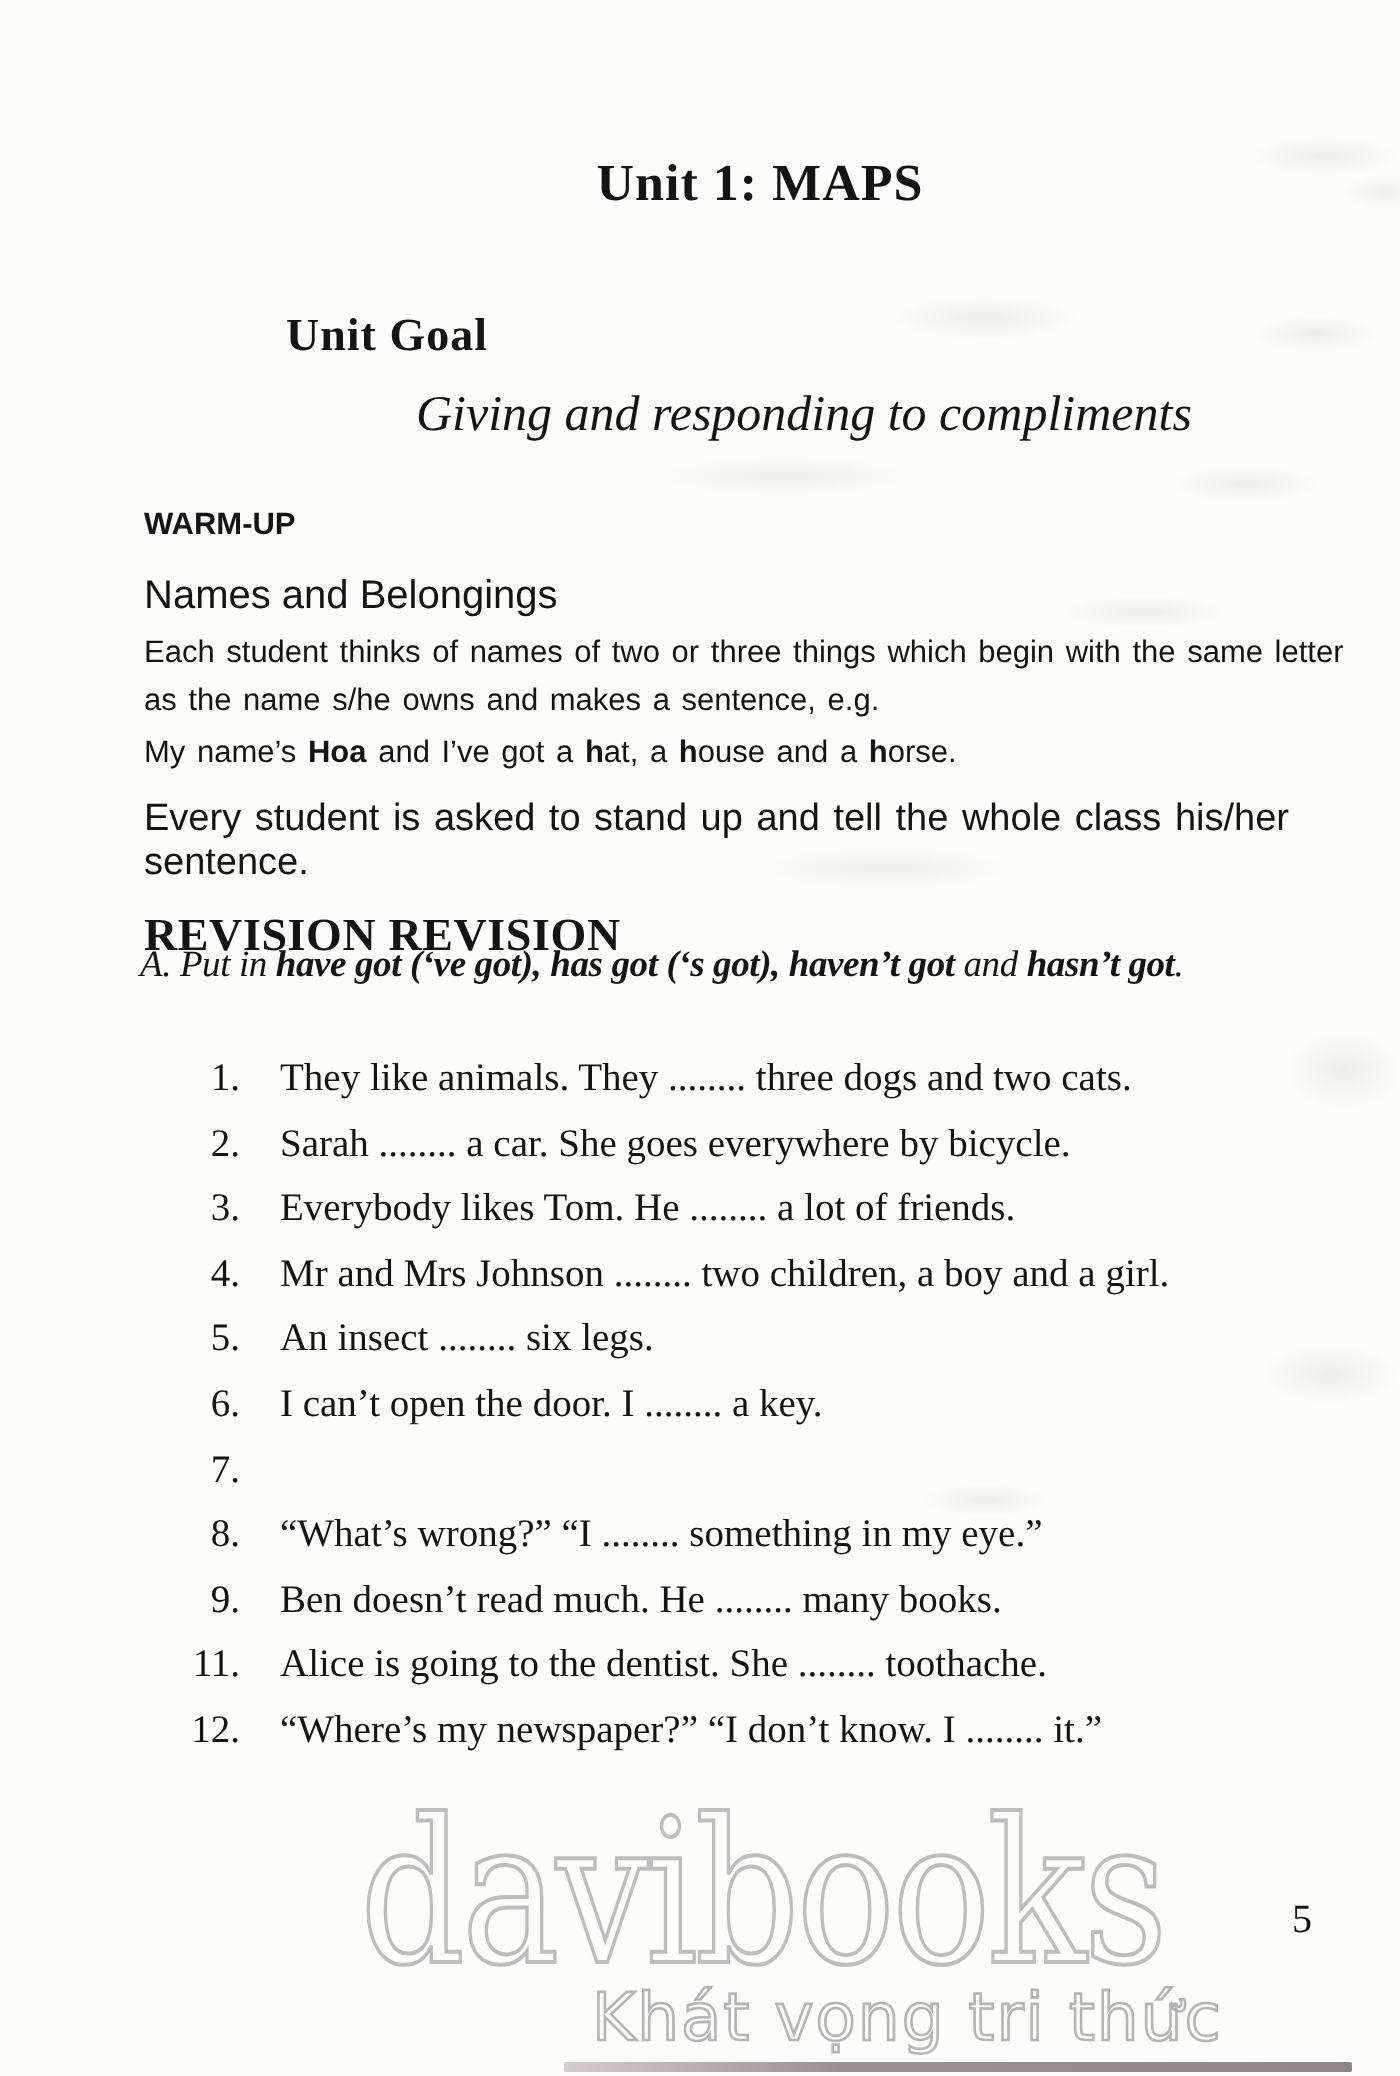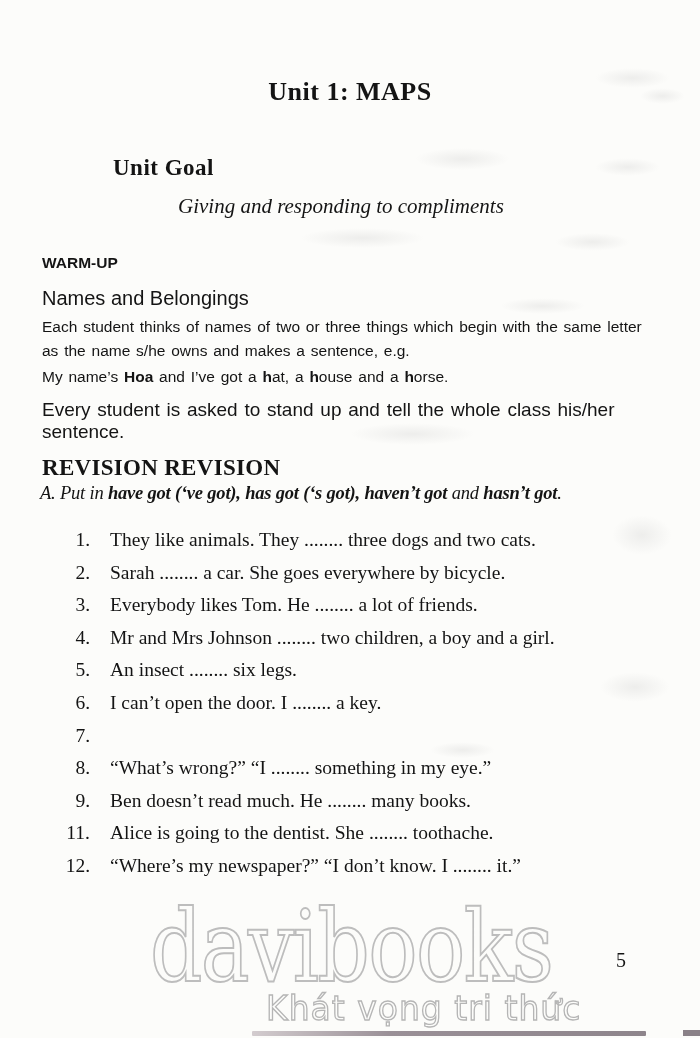--- a/index.html
+++ b/index.html
@@ -6,21 +6,21 @@
   html, body { width: 700px; height: 1038px; }
   body {
     position: relative;
     width: 700px;
     height: 1038px;
     background: #fcfcfa;
     overflow: hidden;
     color: #141414;
     font-family: "Liberation Serif", "DejaVu Serif", serif;
   }
-  .page { position: absolute; inset: 0; }
+  .page { position: absolute; inset: 0; margin-left: 30px; }
 
   
   .smudge {
     position: absolute;
     background: radial-gradient(ellipse at center, rgba(160,160,160,0.16), rgba(160,160,160,0.0) 70%);
     pointer-events: none;
   }
 
   .serif { font-family: "Liberation Serif", "DejaVu Serif", serif; }
 
@@ -36,21 +36,21 @@
     position: absolute;
     top: 155px; left: 113px;
     font-weight: bold;
     font-size: 23px;
     letter-spacing: 0.5px;
   }
   .unit-goal-sub {
     position: absolute;
     top: 194px; left: 178px;
     font-style: italic;
-    font-size: 21px;
+    font-size: 25px;
   }
 
   .warmup-head {
     position: absolute;
     top: 254px; left: 42px;
     font-family: "Liberation Sans", "DejaVu Sans", sans-serif;
     font-weight: bold;
     font-size: 15.5px;
   }
   .warmup-subhead {
@@ -85,21 +85,21 @@
 
   .grammar-head {
     position: absolute;
     top: 455px; left: 42px;
     font-weight: bold;
     font-size: 23px;
     letter-spacing: 0.3px;
   }
   .grammar-instruction {
     position: absolute;
-    top: 483px; left: 40px;
+    top: 473px; left: 40px;
     font-style: italic;
     font-size: 18.5px;
     letter-spacing: -0.2px;
     white-space: nowrap;
     text-align: center;
   }
   .grammar-instruction .bi { font-weight: bold; }
 
   .item-list {
     position: absolute;

